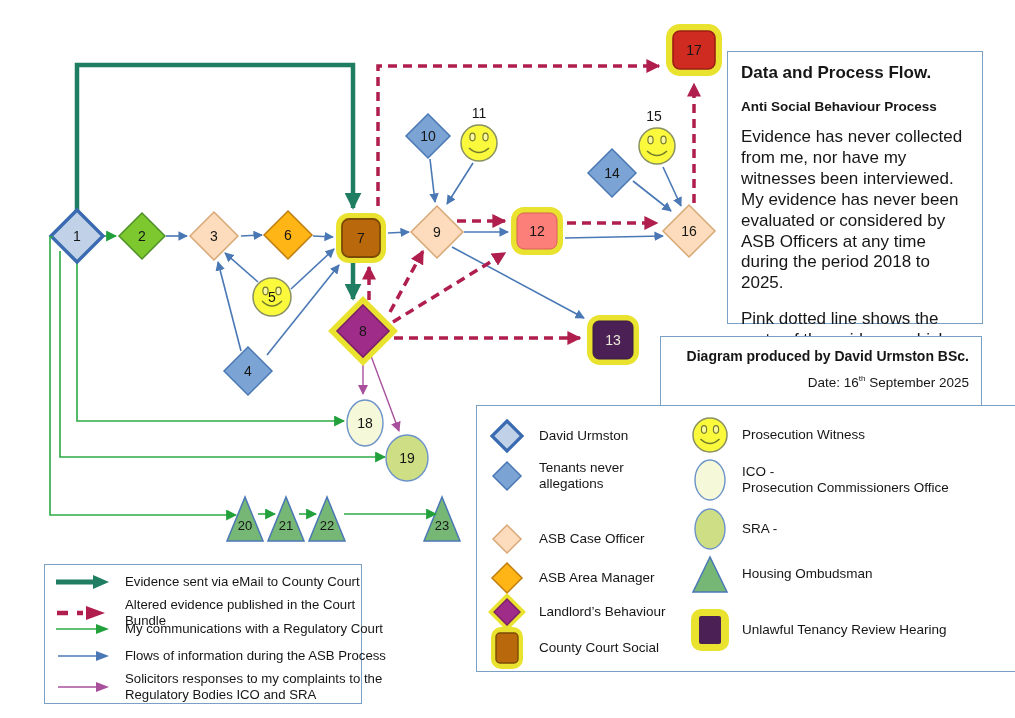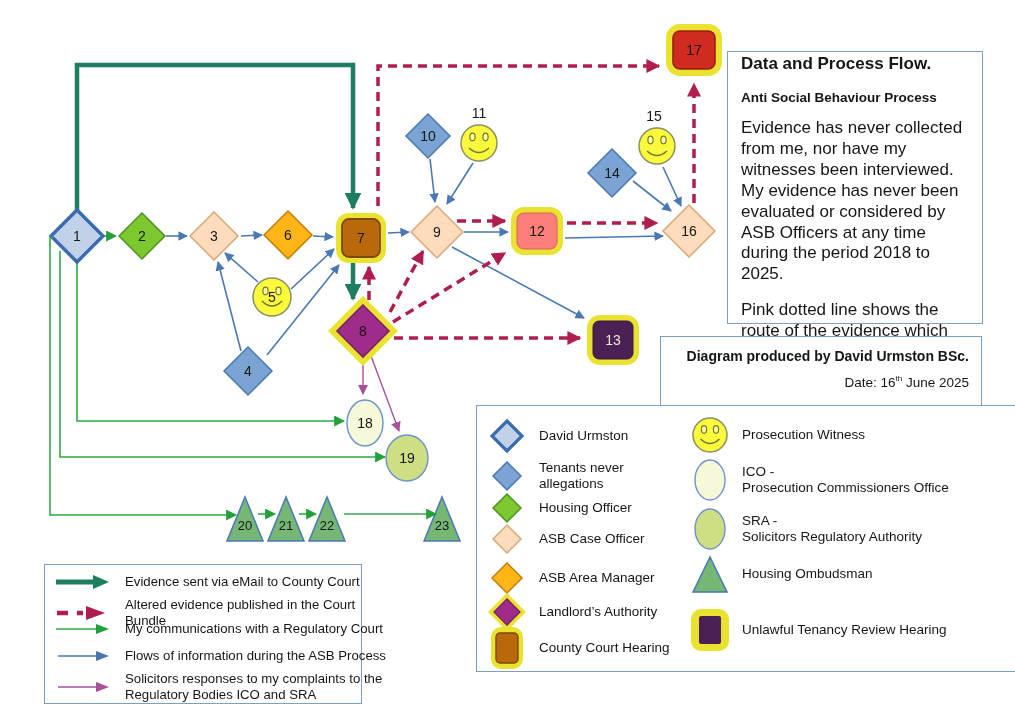--- a/index.html
+++ b/index.html
@@ -3,21 +3,21 @@
 <meta charset="utf-8">
 <style>
   html,body{margin:0;padding:0;background:#fff;}
   #stage{position:relative;width:1015px;height:718px;background:#ffffff;
          font-family:"Liberation Sans","DejaVu Sans",sans-serif;color:#161616;overflow:hidden;}
   #diagram-svg{position:absolute;left:0;top:0;}
   .nlab{font-size:14px;fill:#161616;text-anchor:middle;font-family:"Liberation Sans","DejaVu Sans",sans-serif;}
   .nlab-sm{font-size:13px;fill:#161616;text-anchor:middle;font-family:"Liberation Sans","DejaVu Sans",sans-serif;}
   .nlab-light{fill:#ece9d8;}
   .box{position:absolute;border:1.6px solid #7ba0c6;background:#fff;box-sizing:border-box;}
-  .infobox{left:727px;top:51px;width:256px;height:273px;padding:2px 8px 0 13px;}
+  .infobox{left:727px;top:51px;width:256px;height:273px;padding:11px 8px 0 13px;}
   .infobox .t1{font-size:17px;font-weight:bold;margin-bottom:16px;}
   .infobox .t2{font-size:13.5px;font-weight:bold;margin-bottom:13px;}
   .infobox .p{font-size:17px;line-height:1.23;margin-bottom:15px;width:232px;}
   .creditbox{left:660px;top:336px;width:322px;height:73px;padding:11px 12px 0 13px;text-align:right;}
   .creditbox .t1{font-size:14px;font-weight:bold;}
   .creditbox .t2{font-size:13.5px;margin-top:10px;margin-left:2px;}
   .creditbox sup{font-size:8px;}
   .legend-shapes{left:476px;top:405px;width:557px;height:267px;}
   .legend-arrows{left:44px;top:564px;width:318px;height:140px;}
   .srow{position:absolute;display:flex;align-items:center;}
@@ -219,47 +219,39 @@
 
 <div class="box infobox">
   <div class="t1">Data and Process Flow.</div>
   <div class="t2">Anti Social Behaviour Process</div>
   <div class="p">Evidence has never collected from me, nor  have my witnesses been interviewed. My evidence has never been evaluated or considered by ASB Officers at any time during the period 2018 to 2025.</div>
   <div class="p">Pink dotted line shows the route of the evidence which has been altered.</div>
 </div>
 
 <div class="box creditbox">
   <div class="t1">Diagram produced by David Urmston BSc.</div>
-  <div class="t2"><span>Date: 16</span><sup>th</sup><span> June 2025</span></div>
+  <div class="t2"><span>Date: 16</span><sup>th</sup><span> September 2025</span></div>
 </div>
 
 <div class="box legend-shapes">
   <div class="srow" style="top:12px;left:8px">
     <span class="icon">
           <svg width="36" height="36">
             <polygon points="18,3 33,18 18,33 3,18" fill="#c1d2e8" stroke="#3a6bb0" stroke-width="3.2"></polygon>
           </svg>
         </span>
     <div class="lbl" style="width:150px">David Urmston</div>
   </div>
   <div class="srow" style="top:54px;left:8px">
     <span class="icon">
           <svg width="32" height="32">
             <polygon points="16,2 30,16 16,30 2,16" fill="#7ba4d4" stroke="#4a78b5" stroke-width="1.5"></polygon>
           </svg>
         </span>
     <div class="lbl" style="width:110px">Tenants never allegations</div>
-  </div>
-  <div class="srow" style="top:86px;left:8px">
-    <span class="icon">
-          <svg width="32" height="32">
-            <polygon points="16,2 30,16 16,30 2,16" fill="#7cc82e" stroke="#4e9127" stroke-width="1.5"></polygon>
-          </svg>
-        </span>
-    <div class="lbl" style="width:160px">Housing Officer</div>
   </div>
   <div class="srow" style="top:117px;left:8px">
     <span class="icon">
           <svg width="32" height="32">
             <polygon points="16,2 30,16 16,30 2,16" fill="#fcdcbc" stroke="#d8a877" stroke-width="1.5"></polygon>
           </svg>
         </span>
     <div class="lbl" style="width:160px">ASB Case Officer</div>
   </div>
   <div class="srow" style="top:155px;left:8px">
@@ -270,30 +262,30 @@
         </span>
     <div class="lbl" style="width:160px">ASB Area Manager</div>
   </div>
   <div class="srow" style="top:185px;left:8px">
     <span class="icon">
           <svg width="42" height="42">
             <polygon points="21,2 40,21 21,40 2,21" fill="#e9e22e"></polygon>
             <polygon points="21,8 34,21 21,34 8,21" fill="#a02c8a" stroke="#7c1f66" stroke-width="1.4"></polygon>
           </svg>
         </span>
-    <div class="lbl" style="width:160px">Landlord’s Authority</div>
+    <div class="lbl" style="width:160px">Landlord’s Behaviour</div>
   </div>
   <div class="srow" style="top:219px;left:8px">
     <span class="icon">
           <svg width="36" height="46">
             <rect x="2" y="2" width="32" height="42" rx="10" fill="#e9e22e"></rect>
             <rect x="7" y="8" width="22" height="30" rx="4" fill="#b9690c" stroke="#7c4a06" stroke-width="1.4"></rect>
           </svg>
         </span>
-    <div class="lbl" style="width:170px">County Court Hearing</div>
+    <div class="lbl" style="width:170px">County Court Social</div>
   </div>
 
   <div class="srow" style="top:10px;left:211px">
     <span class="icon">
           <svg width="38" height="38">
             <circle cx="19" cy="19" r="17" fill="#fbf93c" stroke="#8a9160" stroke-width="1.5"></circle>
             <ellipse cx="13" cy="13.5" rx="2.6" ry="3.8" fill="#fdf9a0" stroke="#737b2e" stroke-width="1.2"></ellipse>
             <ellipse cx="25" cy="13.5" rx="2.6" ry="3.8" fill="#fdf9a0" stroke="#737b2e" stroke-width="1.2"></ellipse>
             <path d="M9.5,23 Q19,32 28.5,23" fill="none" stroke="#737b2e" stroke-width="1.5"></path>
           </svg>
@@ -307,21 +299,21 @@
           </svg>
         </span>
     <div class="lbl" style="width:235px"><span>ICO -</span><span class="l2">Prosecution Commissioners Office</span></div>
   </div>
   <div class="srow" style="top:101px;left:211px">
     <span class="icon">
           <svg width="36" height="44">
             <ellipse cx="18" cy="22" rx="15" ry="20" fill="#cede84" stroke="#6b93c9" stroke-width="1.4"></ellipse>
           </svg>
         </span>
-    <div class="lbl" style="width:235px"><span>SRA -</span><span class="l2">Solicitors Regulatory Authority</span></div>
+    <div class="lbl" style="width:235px"><span>SRA -</span></div>
   </div>
   <div class="srow" style="top:201px;left:211px">
     <span class="icon">
           <svg width="42" height="46">
             <rect x="2" y="2" width="38" height="42" rx="10" fill="#e9e22e"></rect>
             <rect x="10" y="9" width="22" height="28" rx="2" fill="#4b2155"></rect>
           </svg>
         </span>
     <div class="lbl" style="width:250px">Unlawful Tenancy Review Hearing</div>
   </div>

